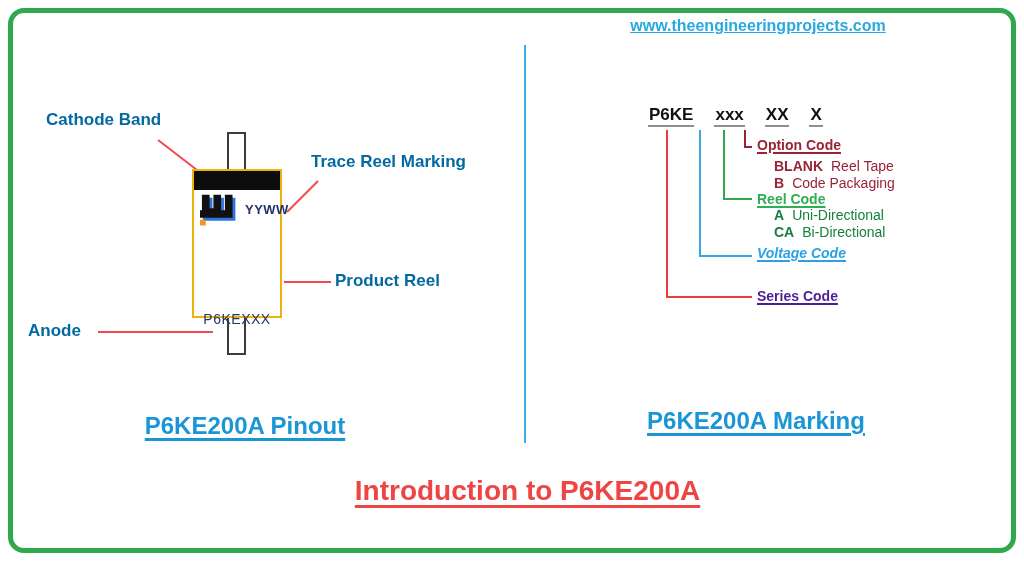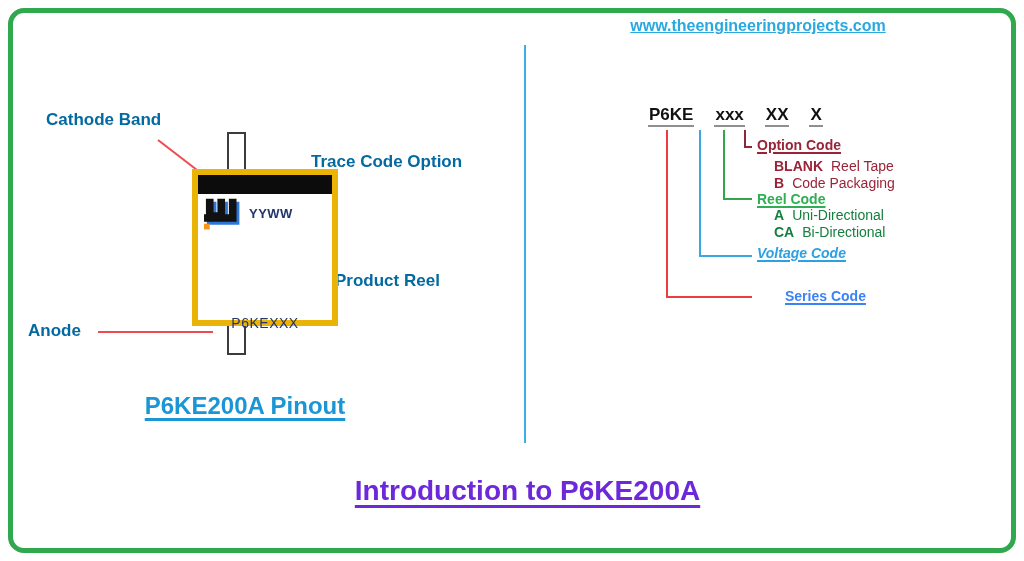--- a/index.html
+++ b/index.html
@@ -18,56 +18,56 @@
   .website { left:612px; top:17px; width:292px; text-align:center;
     color:#29a9e0; font-weight:bold; font-size:16px;text-decoration:underline; }
 
   .divider { left:524px; top:45px; width:2px; height:398px; background:#3ab0e8; z-index:0; }
 
   
   .lead { background:#fff; border:2px solid #3c3c3c; z-index:2; position:absolute; }
   .lead.top { left:227px; top:132px; width:15px; height:37px; border-bottom:none; }
   .lead.bottom { left:227px; top:317px; width:15px; height:36px; border-top:none; }
   .body { left:192px; top:169px; width:86px; height:145px; background:#fff;
-    border:6px solid #eab308; z-index:3; position:absolute;padding-left:48px; }
+    border:2px solid #eab308; z-index:3; position:absolute; }
   .band { position:absolute; left:0; top:0; width:100%; height:19px; background:#0c0c0c; }
   .logo { position:absolute; left:6px; top:23px; width:44px; height:40px; }
   .yyww { position:absolute; left:51px; top:31px; font-size:13px; font-weight:bold;
     color:#24356b; letter-spacing:0.5px; }
   .prodtext { position:absolute; left:0; top:103px; width:100%; text-align:center;
     font-size:14px; color:#24356b; letter-spacing:0.5px;margin-top:37px; }
 
   .red-label { color:#0369a1; font-weight:bold; font-size:17px; }
   .lbl-cathode { left:46px; top:110px; }
   .lbl-trace { left:311px; top:152px; }
   .lbl-product { left:335px; top:271px; }
   .lbl-anode { left:28px; top:321px; }
 
   .section-title { color:#1b96d5; font-weight:bold; font-size:24px;
     text-decoration:underline; text-decoration-thickness:2.5px; text-underline-offset:4px;
-    text-align:center; }
+    text-align:center;margin-top:20px; }
   .pinout-title { left:100px; top:392px; width:290px; }
   .marking-title { left:610px; top:387px; width:292px; }
-  .footer-title { left:300px; top:475px; width:455px; color:#6d28d9; font-weight:bold;
+  .footer-title { left:300px; top:475px; width:455px; color:#ef4444; font-weight:bold;
     font-size:28px; text-decoration:underline; text-decoration-thickness:3px;
     text-underline-offset:5px; text-align:center; }
 
   
   .code-row { left:648px; top:105px; display:flex; gap:20px;text-align:center; }
   .code-part { font-size:17px; font-weight:bold; color:#111;
     border-bottom:2px solid #8f8f8f; padding:0 1px 1px 1px; line-height:19px; }
 
   .mk { font-size:14px; }
   .mk .code { font-weight:bold; margin-right:8px; }
   .mk-head { font-weight:bold; text-decoration:underline; text-decoration-thickness:1.5px; text-underline-offset:2px; }
   .maroon { color:#992337; }
   .greenc { color:#2fae53; }
   .greenl { color:#15803d; }
   .bluec  { color:#2ba0e2;font-style:italic; }
-  .redc   { color:#3b82f6;margin-left:28px; }
+  .redc   { color:#4c1d95; }
 
   .lbl-option  { left:757px; top:137px; }
   .lbl-blank   { left:774px; top:158px; }
   .lbl-bulk    { left:774px; top:175px; }
   .lbl-type    { left:757px; top:191px; }
   .lbl-uni     { left:774px; top:207px; }
   .lbl-bi      { left:774px; top:224px; }
   .lbl-voltage { left:757px; top:245px; }
   .lbl-series  { left:757px; top:288px; }
 </style>
@@ -109,21 +109,21 @@
       <g fill="#111111">
         <path d="M2,0 h8 v14 h4 v-14 h8 v20 h-20 z"></path>
         <path d="M26,0 h8 v24 h-34 v-8 h26 z"></path>
       </g>
     </svg>
     <span class="yyww">YYWW</span>
     <span class="prodtext">P6KEXXX</span>
   </div>
 
   <div class="txt red-label lbl-cathode">Cathode Band</div>
-  <div class="txt red-label lbl-trace">Trace Code Option</div>
+  <div class="txt red-label lbl-trace">Trace Reel Marking</div>
   <div class="txt red-label lbl-product">Product Reel</div>
   <div class="txt red-label lbl-anode">Anode</div>
 
   <div class="txt section-title pinout-title">P6KE200A Pinout</div>
 
   <div class="txt code-row">
     <span class="code-part">P6KE</span>
     <span class="code-part">xxx</span>
     <span class="code-part">XX</span>
     <span class="code-part">X</span>
@@ -141,16 +141,17 @@
   <div class="txt mk greenl lbl-uni">
     <span class="code">A</span><span>Uni-Directional</span>
   </div>
   <div class="txt mk greenl lbl-bi">
     <span class="code">CA</span><span>Bi-Directional</span>
   </div>
 
   <div class="txt mk mk-head bluec lbl-voltage">Voltage Code</div>
   <div class="txt mk mk-head redc lbl-series">Series Code</div>
 
+  <div class="txt section-title marking-title">P6KE200A Marking</div>
 
   <div class="txt footer-title">Introduction to P6KE200A</div>
 
 </div>
 
 </body></html>

